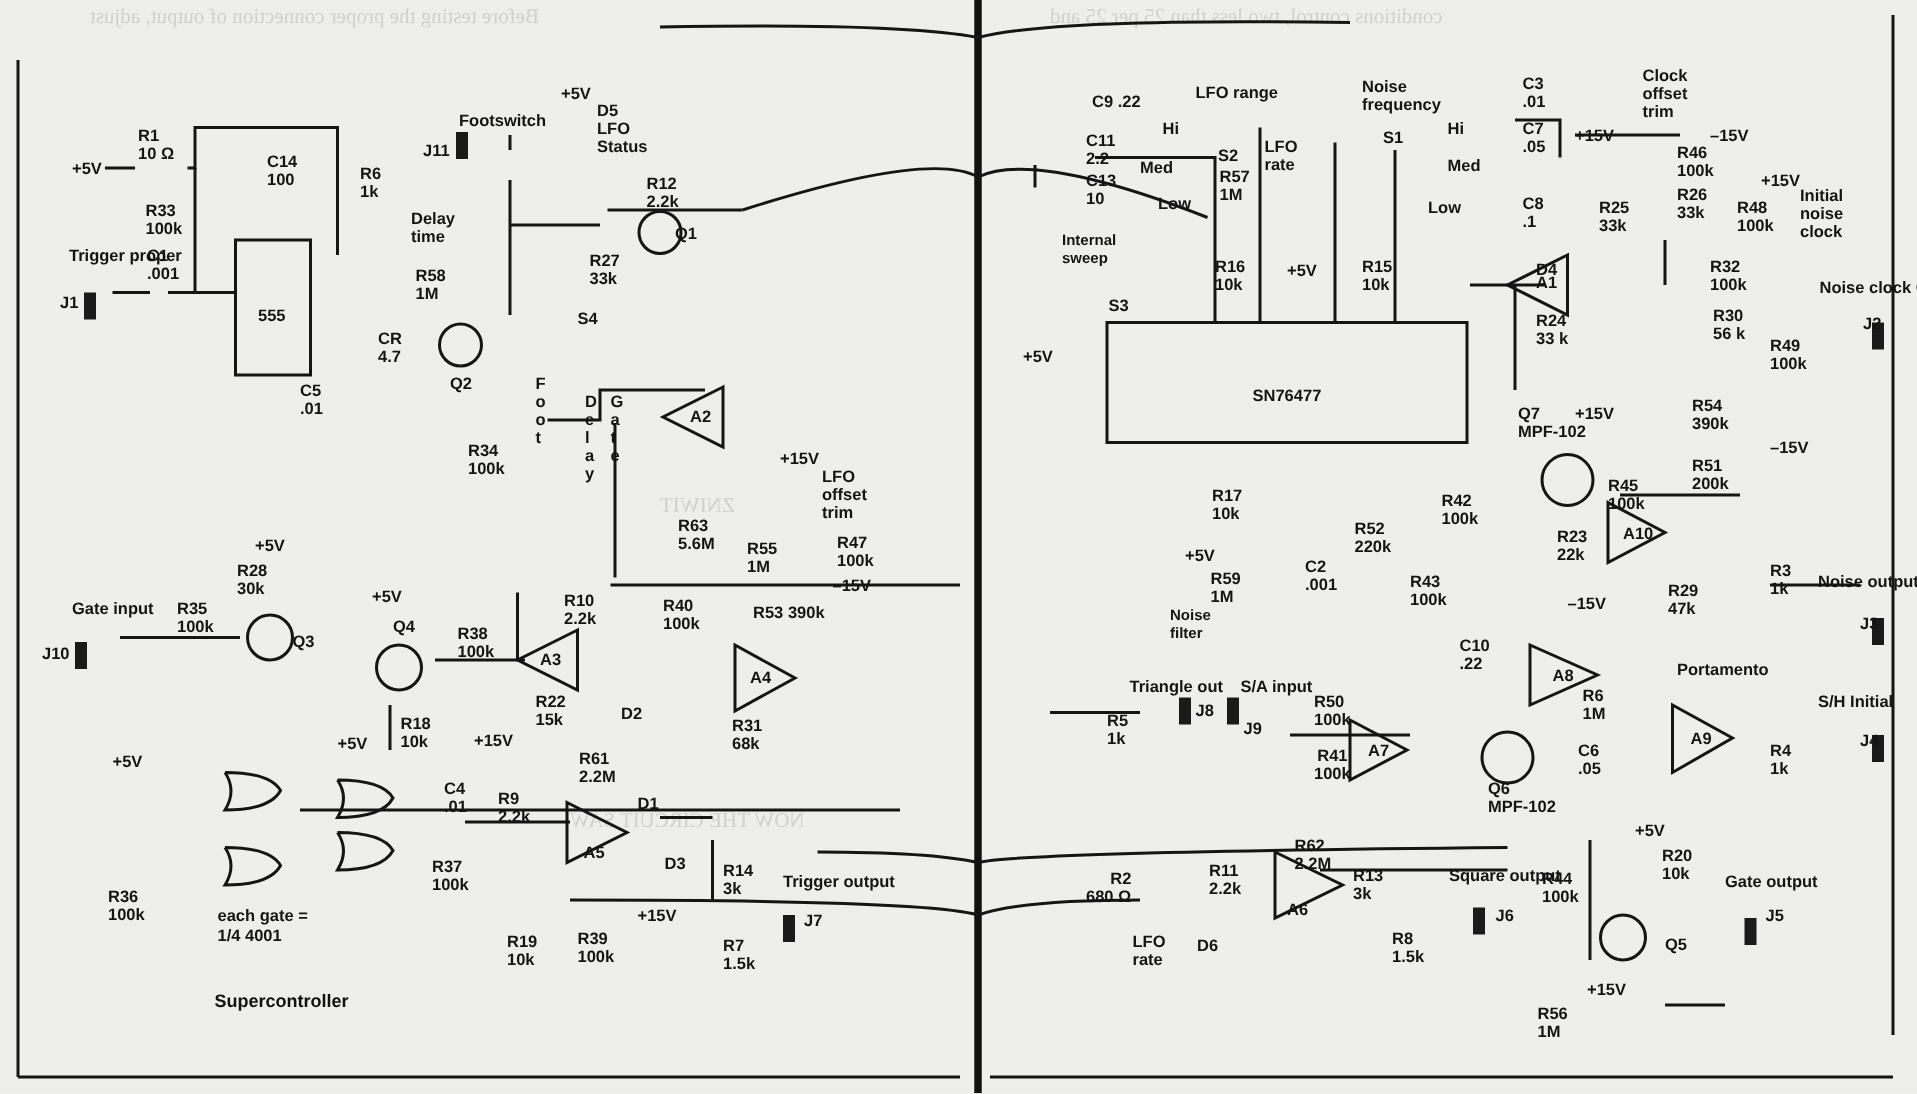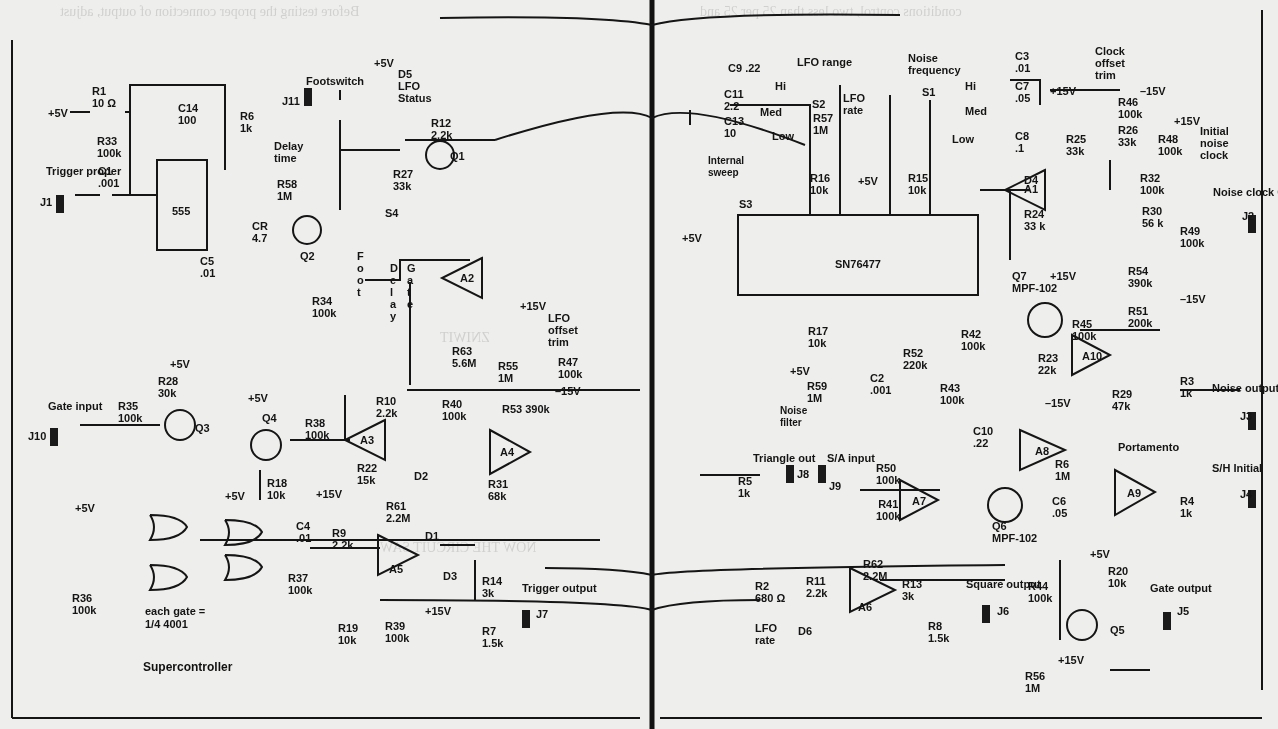--- a/index.html
+++ b/index.html
@@ -229,21 +229,21 @@
   <div class="lbl" style="left:1072px;top:318px;">R45<br><span>100k</span></div>
   <div class="lbl" style="left:1128px;top:305px;">R51<br><span>200k</span></div>
   <div class="lbl" style="left:1038px;top:352px;">R23<br><span>22k</span></div>
   <div class="lbl" style="left:1112px;top:388px;">R29<br><span>47k</span></div>
   <div class="lbl" style="left:1180px;top:375px;">R3<br><span>1k</span></div>
   <div class="lbl" style="left:1180px;top:495px;">R4<br><span>1k</span></div>
   <div class="lbl" style="left:1055px;top:458px;">R6<br><span>1M</span></div>
   <div class="lbl" style="left:738px;top:475px;">R5<br><span>1k</span></div>
   <div class="lbl" style="left:876px;top:462px;">R50<br><span>100k</span></div>
   <div class="lbl" style="left:876px;top:498px;text-align:center;">R41<br><span>100k</span></div>
-  <div class="lbl" style="left:755px;top:580px;">R2<br><span>680 Ω</span></div>
+  <div class="lbl" style="left:724px;top:580px;text-align:right;">R2<br><span>680 Ω</span></div>
   <div class="lbl" style="left:806px;top:575px;">R11<br><span>2.2k</span></div>
   <div class="lbl" style="left:863px;top:558px;">R62<br><span>2.2M</span></div>
   <div class="lbl" style="left:902px;top:578px;">R13<br><span>3k</span></div>
   <div class="lbl" style="left:928px;top:620px;">R8<br><span>1.5k</span></div>
   <div class="lbl" style="left:1028px;top:580px;">R44<br><span>100k</span></div>
   <div class="lbl" style="left:1108px;top:565px;">R20<br><span>10k</span></div>
   <div class="lbl" style="left:1025px;top:670px;">R56<br><span>1M</span></div>
 
   <div class="lbl" style="left:178px;top:102px;">C14<br><span>100</span></div>
   <div class="lbl" style="left:98px;top:165px;">C1<br><span>.001</span></div>

